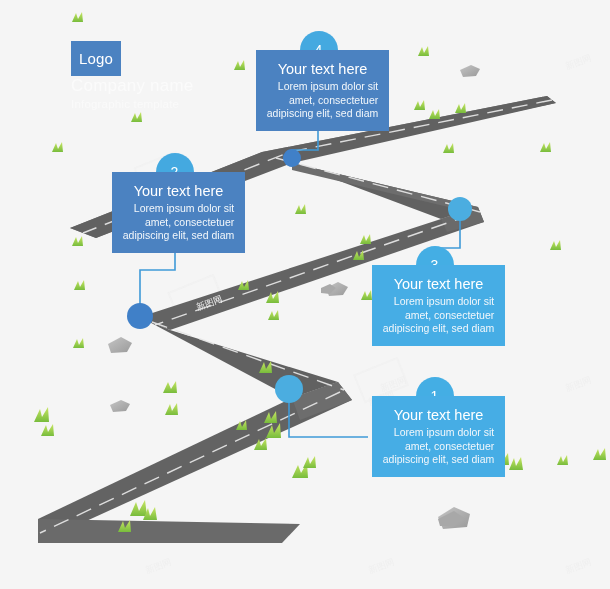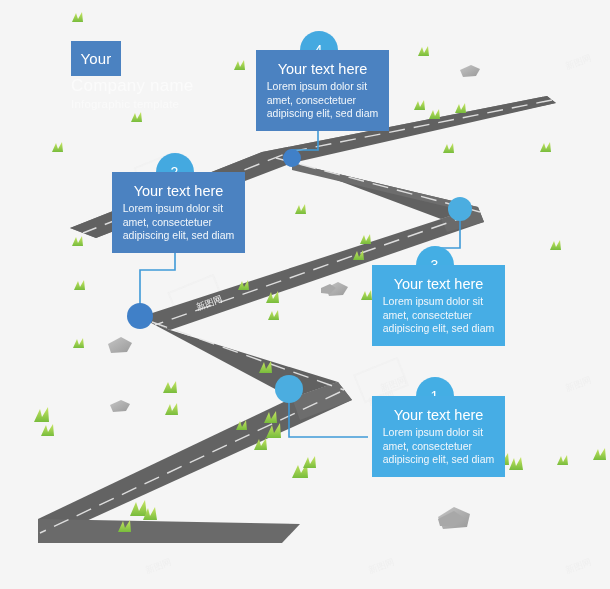--- a/index.html
+++ b/index.html
@@ -48,21 +48,21 @@
     z-index:2;
     display:flex;flex-direction:column;align-items:center;justify-content:center;
     padding:0 6px;box-sizing:border-box;
   }
   .card .title{
     color:#ffffff;font-size:14.5px;line-height:1.25;
     text-align:center;margin-bottom:2px;white-space:nowrap;
   }
   .card .body{
     color:#f2f7fb;font-size:10.5px;line-height:1.3;
-    text-align:left;
+    text-align:right;
   }
   .card.dark .panel{background:#4b82c1;}
   .card.light .panel{background:#46ade5;}
   .card.dark .badge{background:#44a9e0;}
 
   .card4{left:252px;top:50px;width:133px;height:81px;}
   .card2{left:108px;top:172px;width:133px;height:81px;}
   .card3{left:368px;top:265px;width:133px;height:81px;}
   .card1{left:368px;top:396px;width:133px;height:81px;}
 
@@ -194,21 +194,21 @@
 
     <g>
       <circle cx="292" cy="158" r="9" fill="#4080c8"></circle>
       <circle cx="140" cy="316" r="13" fill="#4080c8"></circle>
       <circle cx="460" cy="209" r="12" fill="#4bade0"></circle>
       <circle cx="289" cy="389" r="14" fill="#4bade0"></circle>
     </g>
   </svg>
 
   <div class="logo-box">
-    <span>Your</span>
+    <span>Logo</span>
   </div>
   <div class="brand-name">Company name</div>
   <div class="brand-sub">Infographic template</div>
 
   <div class="card card4 dark">
     <div class="badge">4</div>
     <div class="panel">
       <div class="title">Your text here</div>
       <div class="body">
         <div>Lorem ipsum dolor sit</div>

